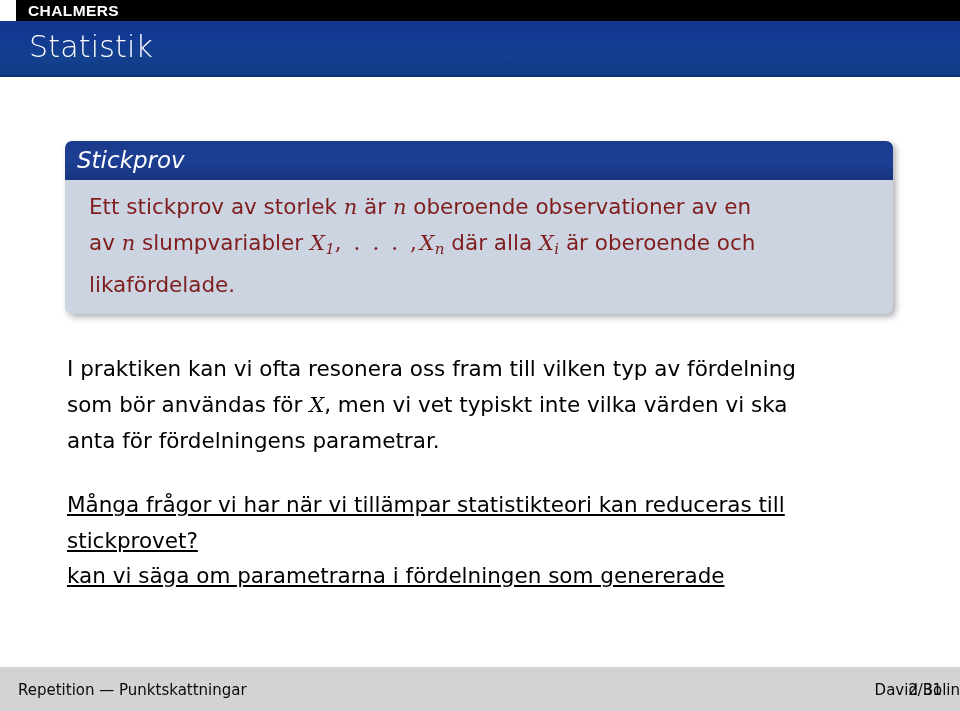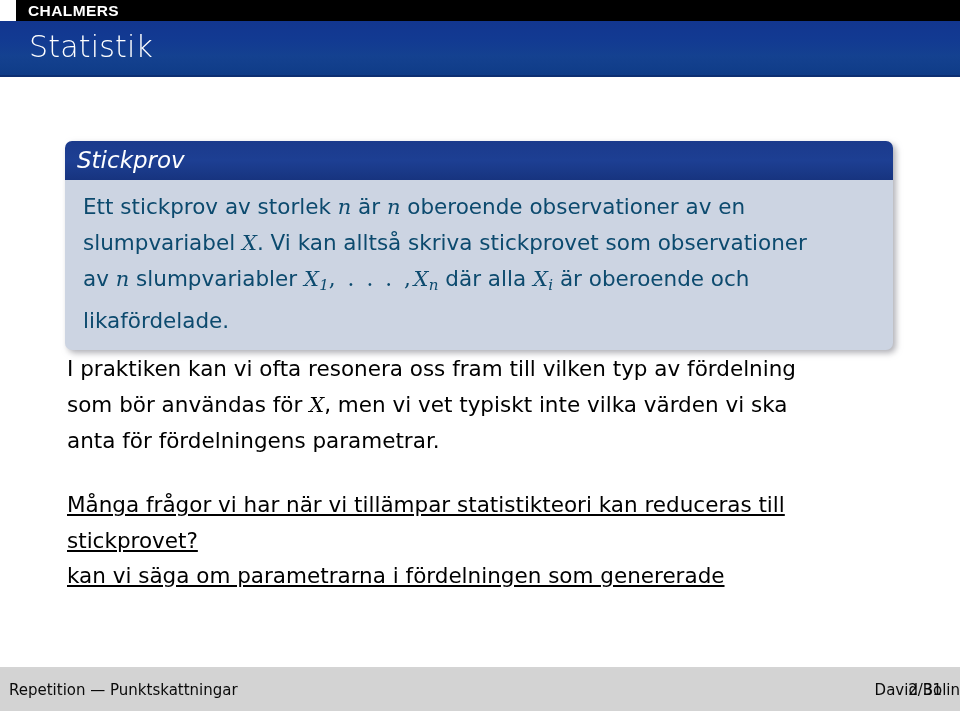--- a/index.html
+++ b/index.html
@@ -82,22 +82,22 @@
     font-weight: 300;
     font-size: 23px;
     line-height: 34px;
     padding: 2px 0 3px 12px;
     border-top-left-radius: 7px;
     border-top-right-radius: 7px;
     font-style: italic;
   }
   .block-body {
     background: #ccd4e2;
-    color: #0c4a6e;
-    padding: 9px 14px 12px 18px;
+    color: #7f1d1d;
+    padding: 9px 14px 12px 24px;
     border-bottom-left-radius: 7px;
     border-bottom-right-radius: 7px;
     font-size: 21.5px;
     line-height: 35px;
   }
 
   
   .para {
     position: absolute;
     left: 67px;
@@ -146,42 +146,41 @@
   }
   .footer .seg {
     position: absolute;
     top: 10px;
     font-family: "DejaVu Sans", sans-serif;
     font-size: 15px;
     color: #0a0a0a;
     line-height: 22px;
     white-space: nowrap;
   }
-  .footer .seg-left   { left: 9px; }
+  .footer .seg-left   { left: 18px; }
   .footer .seg-center { left: 0; width: 960px; text-align: right; }
   .footer .seg-right  { right: 18px; }
 </style>
 </head>
 <body>
 
 <div class="logobar">
   <div class="brand">CHALMERS</div>
 </div>
 
 <div class="titlebar">
   <div class="frametitle">Statistik</div>
 </div>
 
 <div class="slide">
 
   <div class="block">
     <div class="block-title">Stickprov</div>
     <div class="block-body">
         <div><span>Ett stickprov av storlek </span><span class="m">n</span><span> är </span><span class="m">n</span><span> oberoende observationer av en</span></div>
-        <div><span>slumpvariabel </span><span class="m">X</span><span>. Vi kan alltså skriva stickprovet som observationer</span></div>
         <div><span>av </span><span class="m">n</span><span> slumpvariabler </span><span class="m">X<span class="sub">1</span></span><span class="dots">, . . . ,</span><span class="m">X<span class="sub">n</span></span><span> där alla </span><span class="m">X<span class="sub">i</span></span><span> är oberoende och</span></div>
         <div><span>likafördelade.</span></div>
       </div>
   </div>
 
   <div class="para p1">
       <div><span>I praktiken kan vi ofta resonera oss fram till vilken typ av fördelning</span></div>
       <div><span>som bör användas för </span><span class="m">X</span><span>, men vi vet typiskt inte vilka värden vi ska</span></div>
       <div><span>anta för fördelningens parametrar.</span></div>
     </div>

